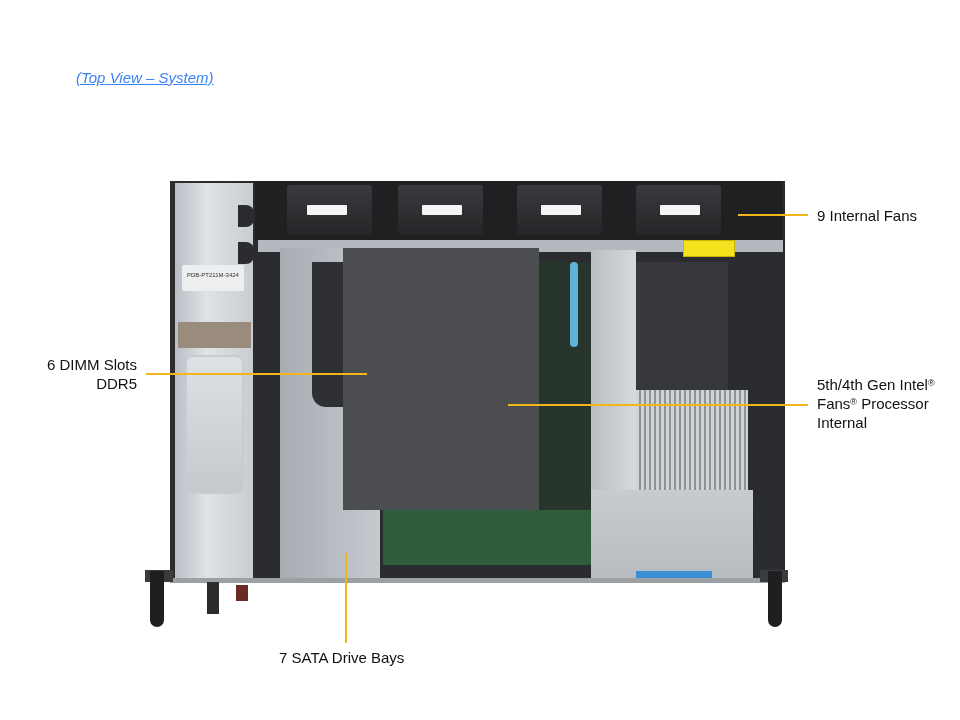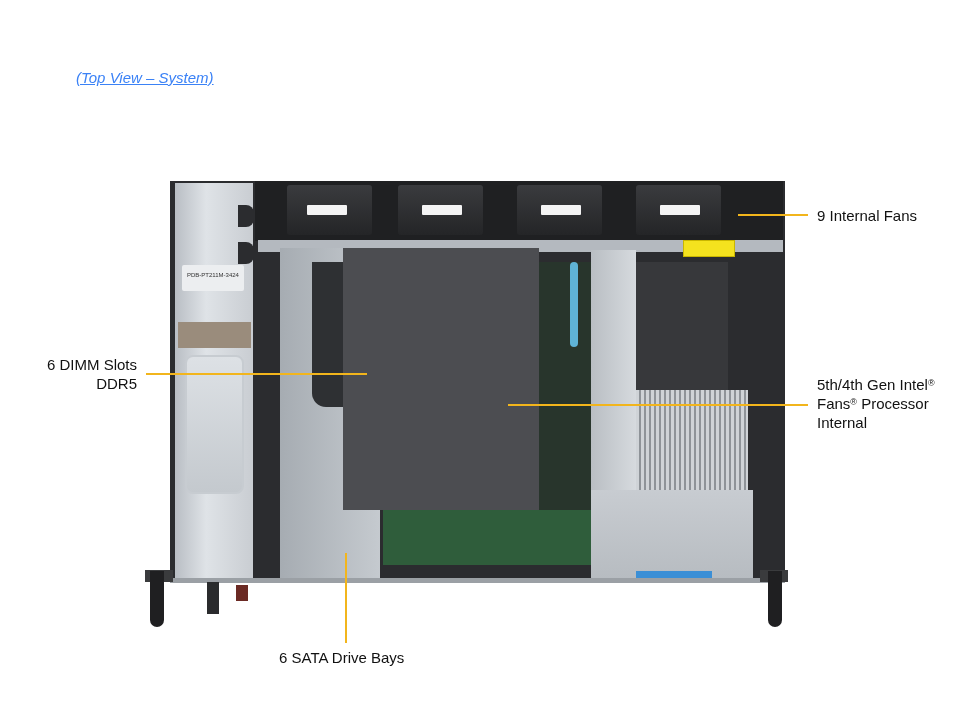--- a/index.html
+++ b/index.html
@@ -115,13 +115,13 @@
 </div>
 
 <div class="line" style="left:508px; top:404px; width:300px; height:2px;"></div>
 <div class="label" style="left:817px; top:375px;">
   <div><span>5th/4th Gen Intel</span><sup>®</sup></div>
   <div><span>Fans</span><sup>®</sup><span> Processor</span></div>
   <div>Internal</div>
 </div>
 
 <div class="line" style="left:345px; top:553px; width:2px; height:90px;"></div>
-<div class="label" style="left:279px; top:648px;">6 SATA Drive Bays</div>
+<div class="label" style="left:279px; top:648px;">7 SATA Drive Bays</div>
 
 </body></html>

